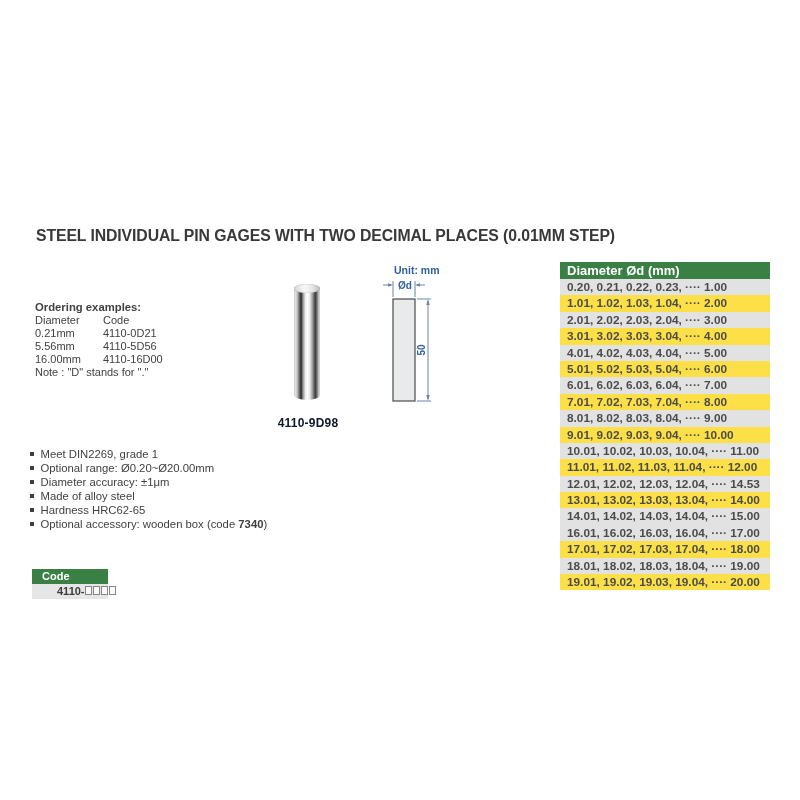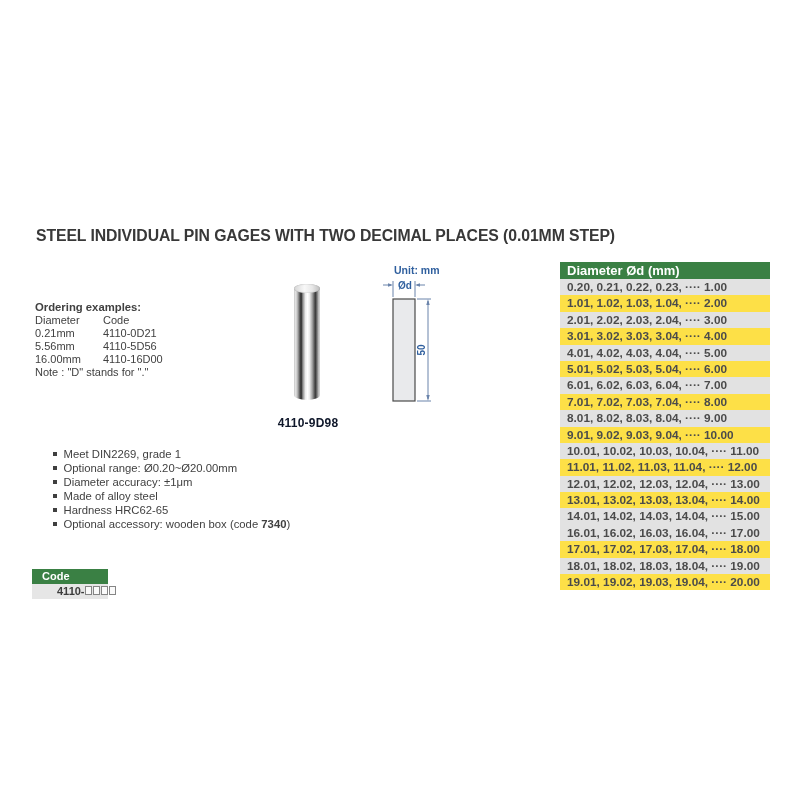--- a/index.html
+++ b/index.html
@@ -49,21 +49,21 @@
     height:17px;line-height:17px;background:var(--green,#3a8044);color:#ffffff;
     font-weight:bold;font-size:13px;padding-left:7px;
   }
   #spec-table .tr{
     height:16.4px;line-height:16.4px;font-size:11.8px;font-weight:bold;
     color:#4b4b4b;padding-left:7px;white-space:nowrap;background:#fde047;
   }
   #spec-table .tr.shade{background:var(--rowAlt,#e2e2e2);}
 
   
-  #features{left:53px;top:447px;font-size:11.3px;color:#414141;}
+  #features{left:30px;top:447px;font-size:11.3px;color:#414141;}
   #features .li{height:14px;line-height:14px;white-space:nowrap;}
   #features .sq{
     display:inline-block;width:3.5px;height:3.5px;background:#3f3f3f;
     margin-right:7px;vertical-align:2.5px;
   }
   #features b{font-weight:bold;}
 
   
   #code-box{left:32px;top:569px;width:76px;}
   #code-box .th{
@@ -149,20 +149,20 @@
   <div class="tr shade">2.01, 2.02, 2.03, 2.04, ···· 3.00</div>
   <div class="tr">3.01, 3.02, 3.03, 3.04, ···· 4.00</div>
   <div class="tr shade">4.01, 4.02, 4.03, 4.04, ···· 5.00</div>
   <div class="tr">5.01, 5.02, 5.03, 5.04, ···· 6.00</div>
   <div class="tr shade">6.01, 6.02, 6.03, 6.04, ···· 7.00</div>
   <div class="tr">7.01, 7.02, 7.03, 7.04, ···· 8.00</div>
   <div class="tr shade">8.01, 8.02, 8.03, 8.04, ···· 9.00</div>
   <div class="tr">9.01, 9.02, 9.03, 9.04, ···· 10.00</div>
   <div class="tr shade">10.01, 10.02, 10.03, 10.04, ···· 11.00</div>
   <div class="tr">11.01, 11.02, 11.03, 11.04, ···· 12.00</div>
-  <div class="tr shade">12.01, 12.02, 12.03, 12.04, ···· 13.00</div>
+  <div class="tr shade">12.01, 12.02, 12.03, 12.04, ···· 14.53</div>
   <div class="tr">13.01, 13.02, 13.03, 13.04, ···· 14.00</div>
   <div class="tr shade">14.01, 14.02, 14.03, 14.04, ···· 15.00</div>
   <div class="tr shade">16.01, 16.02, 16.03, 16.04, ···· 17.00</div>
   <div class="tr">17.01, 17.02, 17.03, 17.04, ···· 18.00</div>
   <div class="tr shade">18.01, 18.02, 18.03, 18.04, ···· 19.00</div>
   <div class="tr">19.01, 19.02, 19.03, 19.04, ···· 20.00</div>
 </div>
 
 </body></html>

